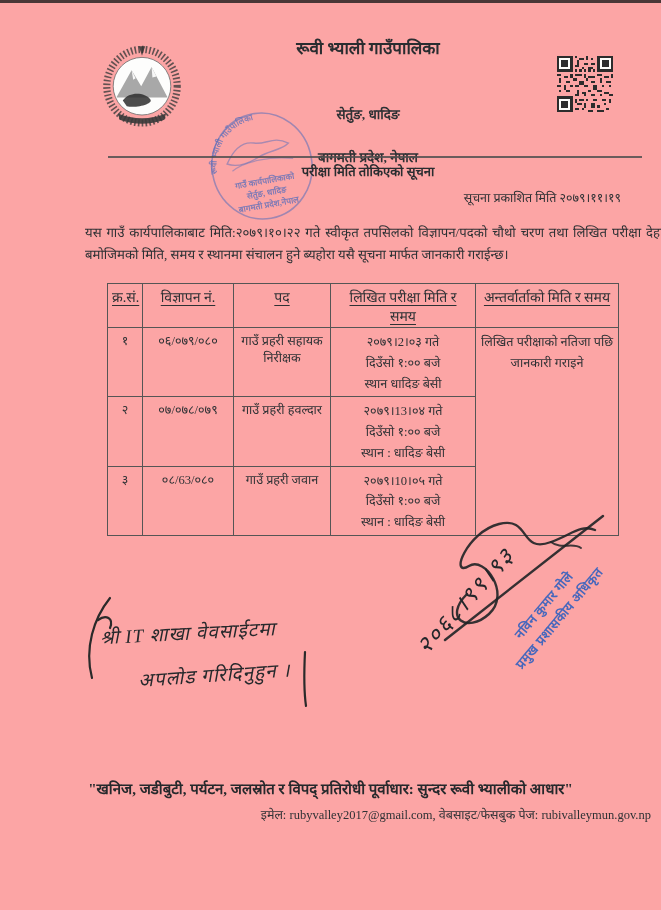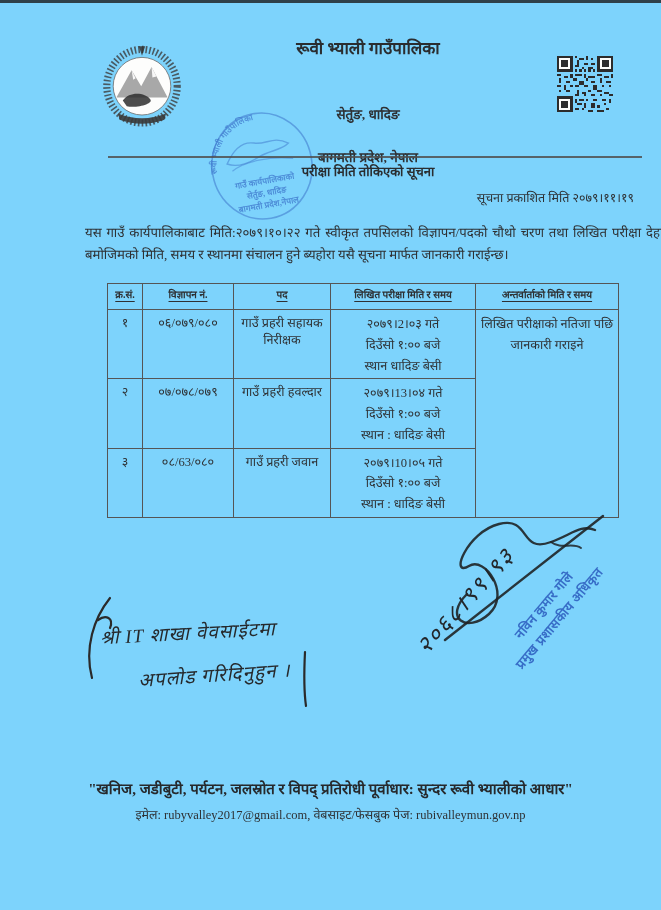--- a/index.html
+++ b/index.html
@@ -1,66 +1,66 @@
 <!DOCTYPE html>
 <html><head>
 <meta charset="utf-8">
 <style>
   html,body{margin:0;padding:0;background:#e8e8e6;}
   .page{
     position:relative;width:661px;height:910px;margin:0 auto;
-    background:#7dd3fc;overflow:hidden;
+    background:#fca5a5;overflow:hidden;
     font-family:"Liberation Serif","DejaVu Serif",serif;
     color:#2e3134;
   }
   .scan-edge{position:absolute;top:0;left:0;width:661px;height:3px;background:#1c1c1c;opacity:.8;}
   .abs{position:absolute;}
   .ctr{text-align:center;}
 
   
   .muni-title{top:36px;left:75px;width:586px;font-size:17px;font-weight:bold;color:#2a2d30;}
   .office-title{top:56px;left:75px;width:586px;font-size:30px;font-weight:bold;letter-spacing:.5px;color:#26292c;}
   .addr1{top:105px;left:75px;width:586px;font-size:13.5px;font-weight:bold;}
   .addr2{top:125px;left:75px;width:586px;font-size:13.5px;font-weight:bold;margin-top:23px;}
   .rule{top:156px;left:108px;width:534px;height:2px;background:#4f4f4f;opacity:.85;}
   .notice-title{top:162px;left:75px;width:586px;font-size:13px;font-weight:600;color:#2a2d30;}
-  .published{top:189px;left:330px;width:304px;text-align:right;font-size:12.5px;}
+  .published{top:189px;left:317px;width:304px;text-align:right;font-size:12.5px;}
 
   .emblem{top:44px;left:102px;width:80px;height:86px;}
   .qr{top:56px;left:557px;width:56px;height:56px;}
 
   .round-stamp{top:108px;left:206px;width:112px;height:116px;transform:rotate(-10deg);opacity:.8;}
 
   
   .intro{top:222px;left:57px;width:586px;font-size:13.2px;line-height:1.7;text-align:justify;margin-left:28px;}
 
   
   table.notice{position:absolute;top:283px;left:107px;width:511px;border-collapse:collapse;table-layout:fixed;}
   table.notice td,table.notice th{border:1px solid #555;vertical-align:top;
     font-size:12.6px;font-weight:normal;text-align:center;padding:4px 4px 2px;}
   table.notice th{height:20px;padding-top:3px;}
-  table.notice th span{font-weight:bold;font-size:10px;text-decoration:underline;text-underline-offset:3px;}
+  table.notice th span{font-weight:normal;font-size:14px;text-decoration:underline;text-underline-offset:3px;}
   tr.r1{height:62px;} tr.r2{height:63px;} tr.r3{height:64px;}
   td.exam div{line-height:1.65;}
   td.interview{vertical-align:top;padding-top:70px;line-height:1.7;font-size:12.8px;}
 
   
   .hand{color:#26292c;font-style:italic;letter-spacing:1px;}
   .hand-line1{top:618px;left:100px;width:240px;font-size:19px;transform:rotate(-3deg);}
   .hand-line2{top:660px;left:138px;width:200px;font-size:19px;transform:rotate(-4deg);}
   .hand-flourish{top:592px;left:76px;width:42px;height:92px;}
   .hand-bar{top:648px;left:296px;width:16px;height:62px;}
   .signature{top:498px;left:415px;width:205px;height:152px;}
   .hand-number{top:628px;left:432px;width:180px;font-size:23px;transform:rotate(-48deg);transform-origin:left bottom;color:#23262a;letter-spacing:2px;}
   .cao-stamp{top:592px;left:452px;width:200px;transform:rotate(-50deg);transform-origin:center;
     color:#2e5fc0;font-weight:bold;text-align:center;font-size:13px;line-height:1.55;letter-spacing:.5px;opacity:.88;}
 
   
   .slogan{top:778px;left:10px;width:641px;font-size:15px;font-weight:bold;color:#26292c;}
-  .contact{top:806px;left:10px;width:641px;font-size:12.5px;}
+  .contact{top:806px;left:10px;width:641px;font-size:12.5px;text-align:right;}
   .stamp-blue{stroke:#2e5fc0;}
   .stamp-blue-t{fill:#2e5fc0;font-size:8.5px;font-weight:bold;}
 </style>
 </head>
 <body>
 
 <div class="page">
   <div class="scan-edge"></div>
 
   <svg class="abs emblem" viewBox="0 0 100 106">

